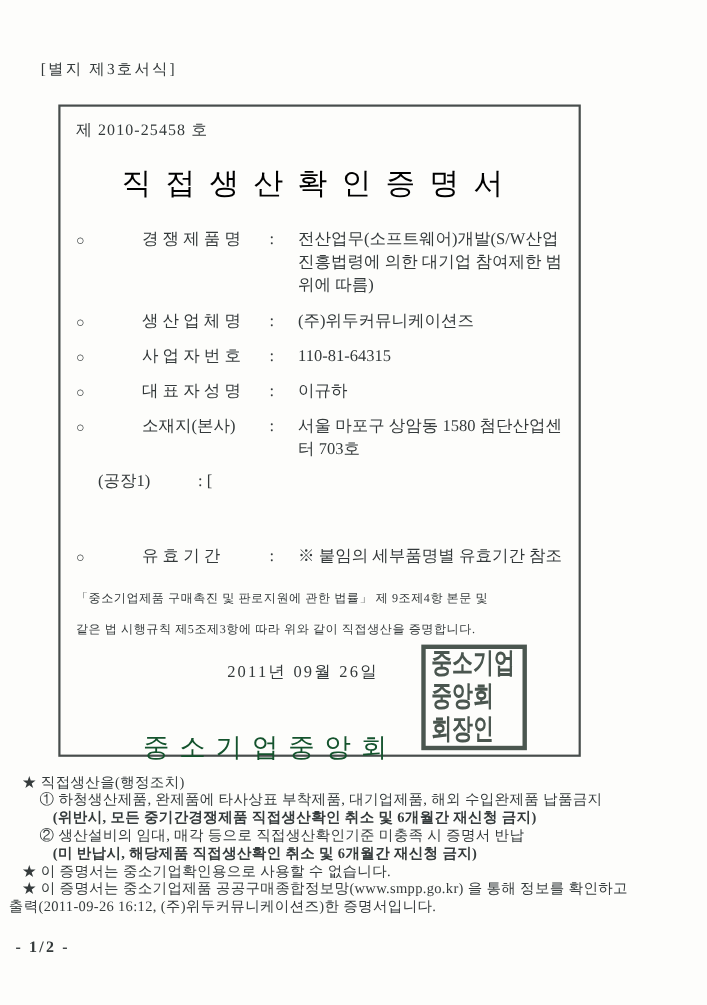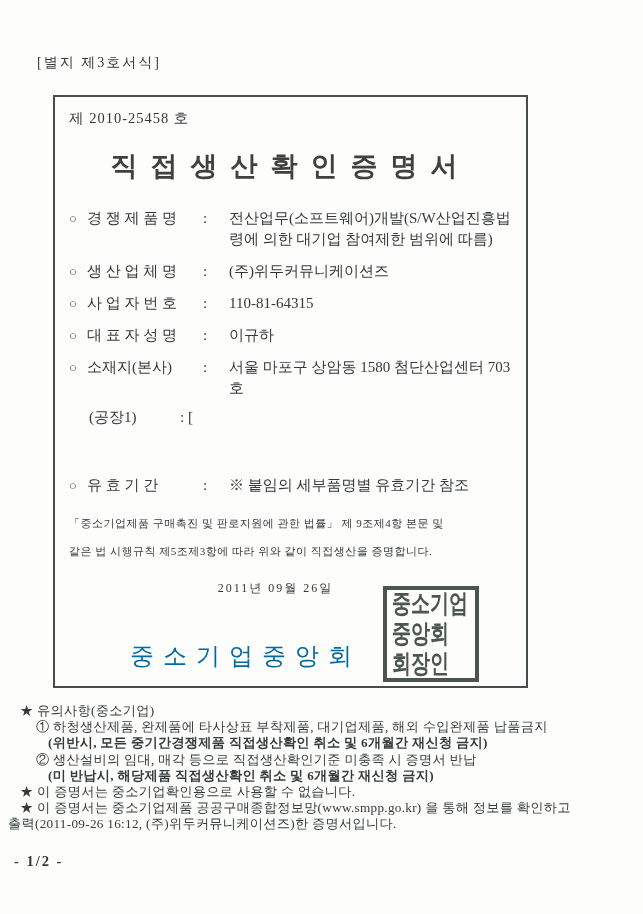--- a/index.html
+++ b/index.html
@@ -19,33 +19,33 @@
   .cert-box {
     position: absolute; left: 53px; top: 95px;
     width: 475px; height: 593px;
     border: 2px solid #474d4c;
     padding: 12px 14px 0 14px;
     background: transparent;
   }
   .doc-number { font-size: 14.5px; letter-spacing: 1px; }
   .cert-title {
     text-align: center;
-    font-size: 27px; font-weight: bold;
+    font-size: 27px; font-weight: normal;
     letter-spacing: 13px;
     margin-top: 20px;
-    color: #404040;
+    color: #000000;
   }
   .fields { margin-top: 24px; }
   .field-row {
     display: flex; align-items: flex-start;
     font-size: 15px; line-height: 21px;
     margin-bottom: 11px;
   }
   .f-bullet { width: 18px; flex: 0 0 18px; font-size: 13px; }
-  .f-label  { width: 116px; flex: 0 0 116px; }
+  .f-label  { width: 116px; flex: 0 0 116px; margin-left: 42px; }
   .f-colon  { width: 26px; flex: 0 0 26px; text-align: left; }
   .f-value  { flex: 1; }
   .factory-row {
     display: flex; align-items: flex-start;
     font-size: 15px; line-height: 21px;
     margin-top: -3px; margin-bottom: 0;
     padding-left: 20px;
     gap: 17px;
   }
   .fac-label { flex: 0 0 62px; }
@@ -53,28 +53,28 @@
   .fac-blank { flex: 0 0 128px; }
   .fac-close-value { flex: 1; }
   .validity-row { margin-top: 47px; margin-bottom: 0; }
   .legal-text {
     margin-top: 13px;
     font-size: 11px; line-height: 28px;
     letter-spacing: 0.5px;
   }
   .issue-date {
     margin-top: 15px; text-align: center;
-    font-size: 12px; letter-spacing: 2px;
+    font-size: 15px; letter-spacing: 2px;
     padding-right: 30px;
   }
   .issuer-line {
     margin-top: 43px; text-align: center;
     font-size: 24px; letter-spacing: 9px;
     padding-right: 90px;
-    color: #0369a1;
+    color: #14532d;
   }
   .seal {
     position: absolute; left: 328px; top: 489px;
     width: 96px; height: 96px;
     border: 4px solid #4a564f;
     padding: 3px 5px;
     display: flex; flex-direction: column; justify-content: space-between;
     background: rgba(255,255,255,0.0);
   }
   .seal-row {
@@ -177,21 +177,21 @@
 
   <div class="seal" style="border-color: rgb(74, 86, 79); text-align: center;">
     <div class="seal-row" style="color: rgb(74, 86, 79);">중소기업</div>
     <div class="seal-row" style="color: rgb(74, 86, 79);">중앙회</div>
     <div class="seal-row" style="color: rgb(74, 86, 79);">회장인</div>
   </div>
 
 </div>
 
 <div class="notes">
-  <div class="note-l0">★ 유의사항(중소기업)</div>
+  <div class="note-l0">★ 직접생산을(행정조치)</div>
   <div class="note-l1">① 하청생산제품, 완제품에 타사상표 부착제품, 대기업제품, 해외 수입완제품 납품금지</div>
   <div class="note-l2">(위반시, 모든 중기간경쟁제품 직접생산확인 취소 및 6개월간 재신청 금지)</div>
   <div class="note-l1">② 생산설비의 임대, 매각 등으로 직접생산확인기준 미충족 시 증명서 반납</div>
   <div class="note-l2">(미 반납시, 해당제품 직접생산확인 취소 및 6개월간 재신청 금지)</div>
   <div class="note-l0">★ 이 증명서는 중소기업확인용으로 사용할 수 없습니다.</div>
   <div class="note-l0">★ 이 증명서는 중소기업제품 공공구매종합정보망(www.smpp.go.kr) 을 통해 정보를 확인하고</div>
   <div class="note-l3">출력(2011-09-26 16:12, (주)위두커뮤니케이션즈)한 증명서입니다.</div>
 </div>
 
 <div class="page-number">- 1/2 -</div>

